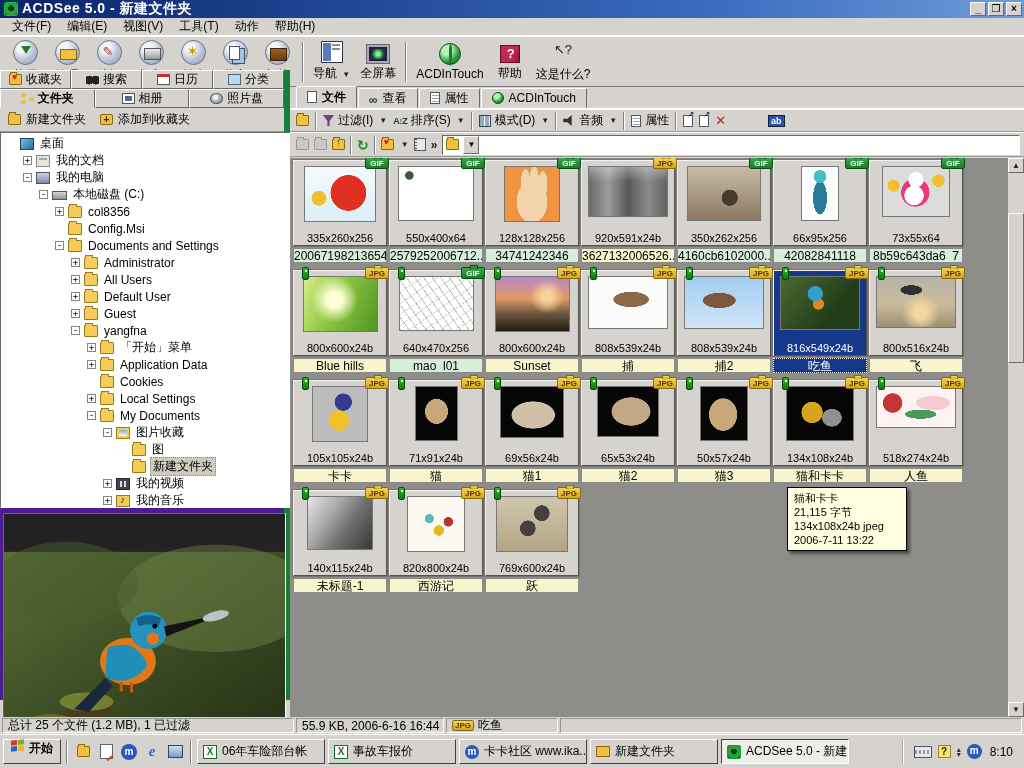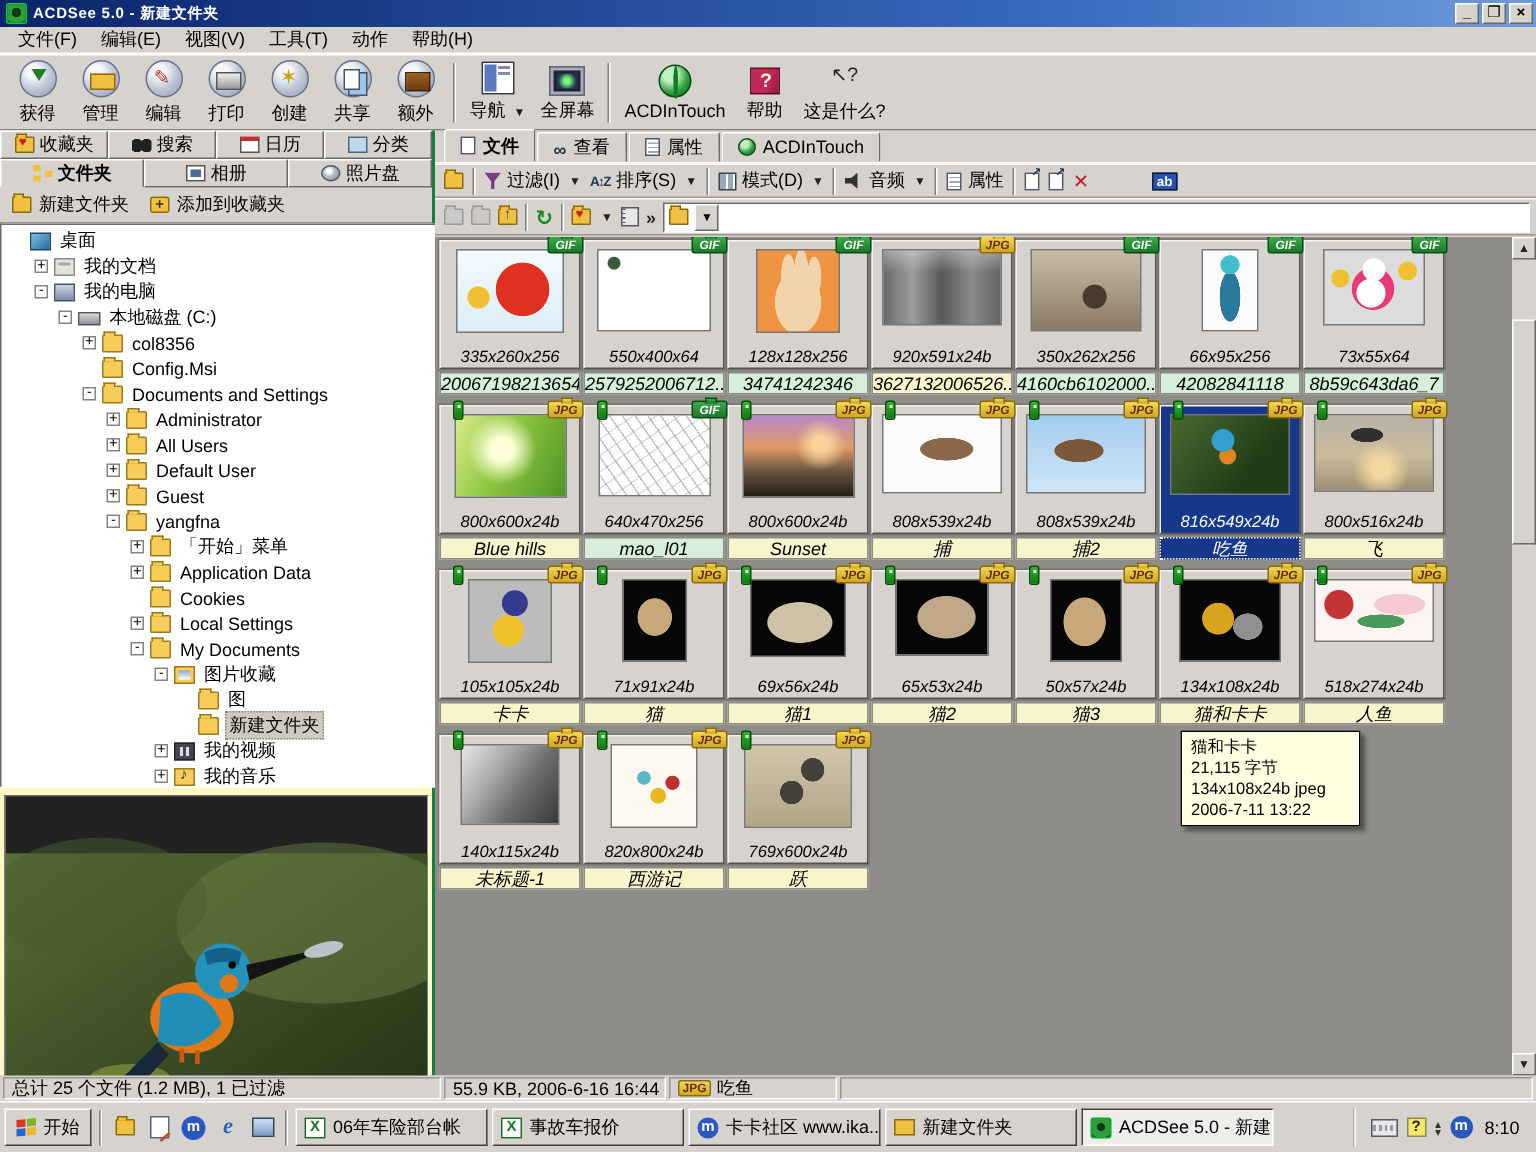--- a/index.html
+++ b/index.html
@@ -7,21 +7,21 @@
     font-family:"Liberation Sans","DejaVu Sans",sans-serif; font-size:12px; color:#000; }
   .raised { border:1px solid; border-color:#fff #6a6a6a #6a6a6a #fff; }
 
   
   #titlebar { position:absolute; left:0; top:0; width:1024px; height:18px;
     background:linear-gradient(90deg,#0a246a,#3a6cc0 70%,#6f9bd8); display:flex; align-items:center;
     color:#fff; font-weight:bold; padding:0 2px; }
   .tb-ico { width:14px; height:14px; margin:0 4px 0 2px; border-radius:2px;
     background:radial-gradient(circle at 50% 45%,#0d3b12 0 34%, #2f9e3a 35% 80%, #136b1d 81%);
     border:1px solid #0c3; }
-  #titlebar .cap { flex:1; font-size:10px; letter-spacing:.5px; }
+  #titlebar .cap { flex:1; font-size:14px; letter-spacing:.5px; }
   .winbtn { width:16px; height:14px; margin-left:2px; background:#d6d3ce; font-size:10px; line-height:12px;
     text-align:center; color:#000; font-weight:bold; }
 
   
   #menubar { position:absolute; left:0; top:18px; width:1024px; height:18px; background:#d6d3ce;
     display:flex; align-items:center; padding-left:4px; border-bottom:1px solid #fff; }
   .menu-item { padding:1px 8px; }
 
   
   #toolbar { position:absolute; left:0; top:36px; width:1024px; height:51px; background:#d6d3ce;
@@ -53,22 +53,22 @@
     background:radial-gradient(circle at 35% 30%, #bff0c0 0 25%, #2aa03a 60%, #156a20 100%);
     border:1px solid #0a4a12; position:relative; }
   .globe-ico::after { content:""; position:absolute; left:9px; top:0; width:3px; height:22px;
     background:#157a25; border-radius:50%; box-shadow:0 9px 0 -1px #157a25 inset; }
   .book-ico { width:20px; height:18px; margin-top:3px; background:linear-gradient(110deg,#c02858 60%,#901840); border:1px solid #600c28;
     position:relative; }
   .book-ico::after { content:"?"; position:absolute; left:6px; top:0; color:#ffd; font-weight:bold; font-size:13px; }
   .what-ico { width:24px; height:22px; margin-top:2px; font-size:13px; color:#222; text-align:center; }
 
   
-  #leftpanel { position:absolute; left:0; top:87px; width:290px; height:630px; background:#fef9c3;
-    border-right:2px solid #15803d; }
+  #leftpanel { position:absolute; left:0; top:70px; width:290px; height:630px; background:#4c1d95;
+    border-right:6px solid #15803d; }
   #rightpanel { position:absolute; left:290px; top:87px; width:734px; height:630px; background:#d6d3ce; }
 
   
   .ltabs { display:flex; height:19px; }
   .ltab { flex:1; display:flex; align-items:center; justify-content:center; gap:4px;
     background:#d6d3ce; border:1px solid; border-color:#fff #6a6a6a #6a6a6a #fff; font-size:12px; white-space:nowrap; }
   .ltab.active { border-bottom-color:#d6d3ce; font-weight:bold; }
   .mini { display:inline-block; width:13px; height:11px; position:relative; }
   .m-folder { background:#f0c040; border:1px solid #8a6a10; border-radius:1px; }
   .m-folder::before { content:""; position:absolute; top:-3px; left:0; width:5px; height:2px;
@@ -166,21 +166,21 @@
   .chev { font-size:12px; color:#222; font-weight:bold; }
   #addrbar { flex:1; display:flex; align-items:center; height:20px; margin-right:4px; background:#fff;
     border:1px solid; border-color:#6a6a6a #fff #fff #6a6a6a; padding-left:3px; gap:4px; }
   #addrbar .path { flex:1; font-size:12px; white-space:nowrap; overflow:hidden; }
   .ddbtn { width:16px; height:18px; background:#d6d3ce; border:1px solid; border-color:#fff #6a6a6a #6a6a6a #fff;
     font-size:8px; text-align:center; line-height:16px; }
 
   
   #thumbarea { position:absolute; left:0; top:71px; right:0; bottom:0; background:#8f8d89; overflow:hidden;
     padding:2px 0 0 3px; }
-  #grid { width:676px; display:flex; flex-wrap:wrap;font-style:italic; }
+  #grid { width:676px; display:flex; flex-wrap:wrap; }
   .thumb { width:94px; margin:0 2px 7px 0; }
   .plate { position:relative; height:86px; background:#d6d3ce;
     border:1px solid; border-color:#f4f2ee #55534f #55534f #f4f2ee; box-shadow:0 0 0 1px #787672;
     display:flex; align-items:flex-start; justify-content:center; padding-top:5px; }
   .art { border:1px solid #777; background-color:#ccc; }
   .dims { position:absolute; bottom:1px; left:0; right:0; text-align:center; font-size:11px; }
   .fname { margin-top:2px; height:15px; line-height:14px; text-align:center; font-size:12px;
     border:1px solid #8a8a86; overflow:hidden; white-space:nowrap; }
   .fGIF { background:#d7eedb; }
   .fJPG { background:#f8f4cc; }
@@ -234,22 +234,22 @@
   #statusbar { position:absolute; left:0; top:717px; width:1024px; height:17px; background:#d6d3ce;
     display:flex; gap:2px; padding:1px 2px; font-size:12px; }
   .sseg { display:flex; align-items:center; padding:0 5px; gap:4px;
     border:1px solid; border-color:#9a9792 #fff #fff #9a9792; white-space:nowrap; overflow:hidden; }
   .chipJPG { width:22px; height:11px; background:linear-gradient(#f0d850,#cfa820); color:#6a2a10;
     border:1px solid #8a6a10; font-size:8px; font-weight:bold; line-height:10px; text-align:center; border-radius:2px; }
 
   
   #taskbar { position:absolute; left:0; top:734px; width:1024px; height:34px; background:#d6d3ce;
     border-top:1px solid #fff; display:flex; align-items:center; padding:0 3px; gap:3px; }
-  #startbtn { display:flex; align-items:center; gap:4px; height:25px; padding:0 7px;
-    background:#d6d3ce; border:1px solid; border-color:#fff #404040 #404040 #fff; font-weight:normal; }
+  #startbtn { display:flex; align-items:flex-start; gap:4px; height:25px; padding:0 7px;
+    background:#d6d3ce; border:1px solid; border-color:#fff #404040 #404040 #fff; font-weight:bold; }
   .flag { width:14px; height:12px; display:grid; grid-template-columns:6px 6px; grid-template-rows:5px 5px; gap:1px; transform:skewY(-6deg); }
   .flag i:nth-child(1){background:#e03424;} .flag i:nth-child(2){background:#7ab424;}
   .flag i:nth-child(3){background:#2a64c8;} .flag i:nth-child(4){background:#f0b424;}
   .qsep { width:2px; height:24px; border-left:1px solid #808080; border-right:1px solid #fff; margin:0 2px; }
   .ql { width:20px; height:20px; display:flex; align-items:center; justify-content:center; }
   .ql-ie { color:#2a64c8; font-weight:bold; font-style:italic; font-size:15px; font-family:"Liberation Serif",serif; }
   .ql-m { width:16px; height:16px; border-radius:50%; background:#2a58c0; color:#fff; font-size:10px; font-weight:bold;
     text-align:center; line-height:15px; }
   .ql-page { width:13px; height:15px; background:#fff; border:1px solid #567; position:relative; }
   .ql-page::after { content:""; position:absolute; right:-2px; bottom:-1px; width:8px; height:2px; background:#c05020; transform:rotate(-40deg); }

